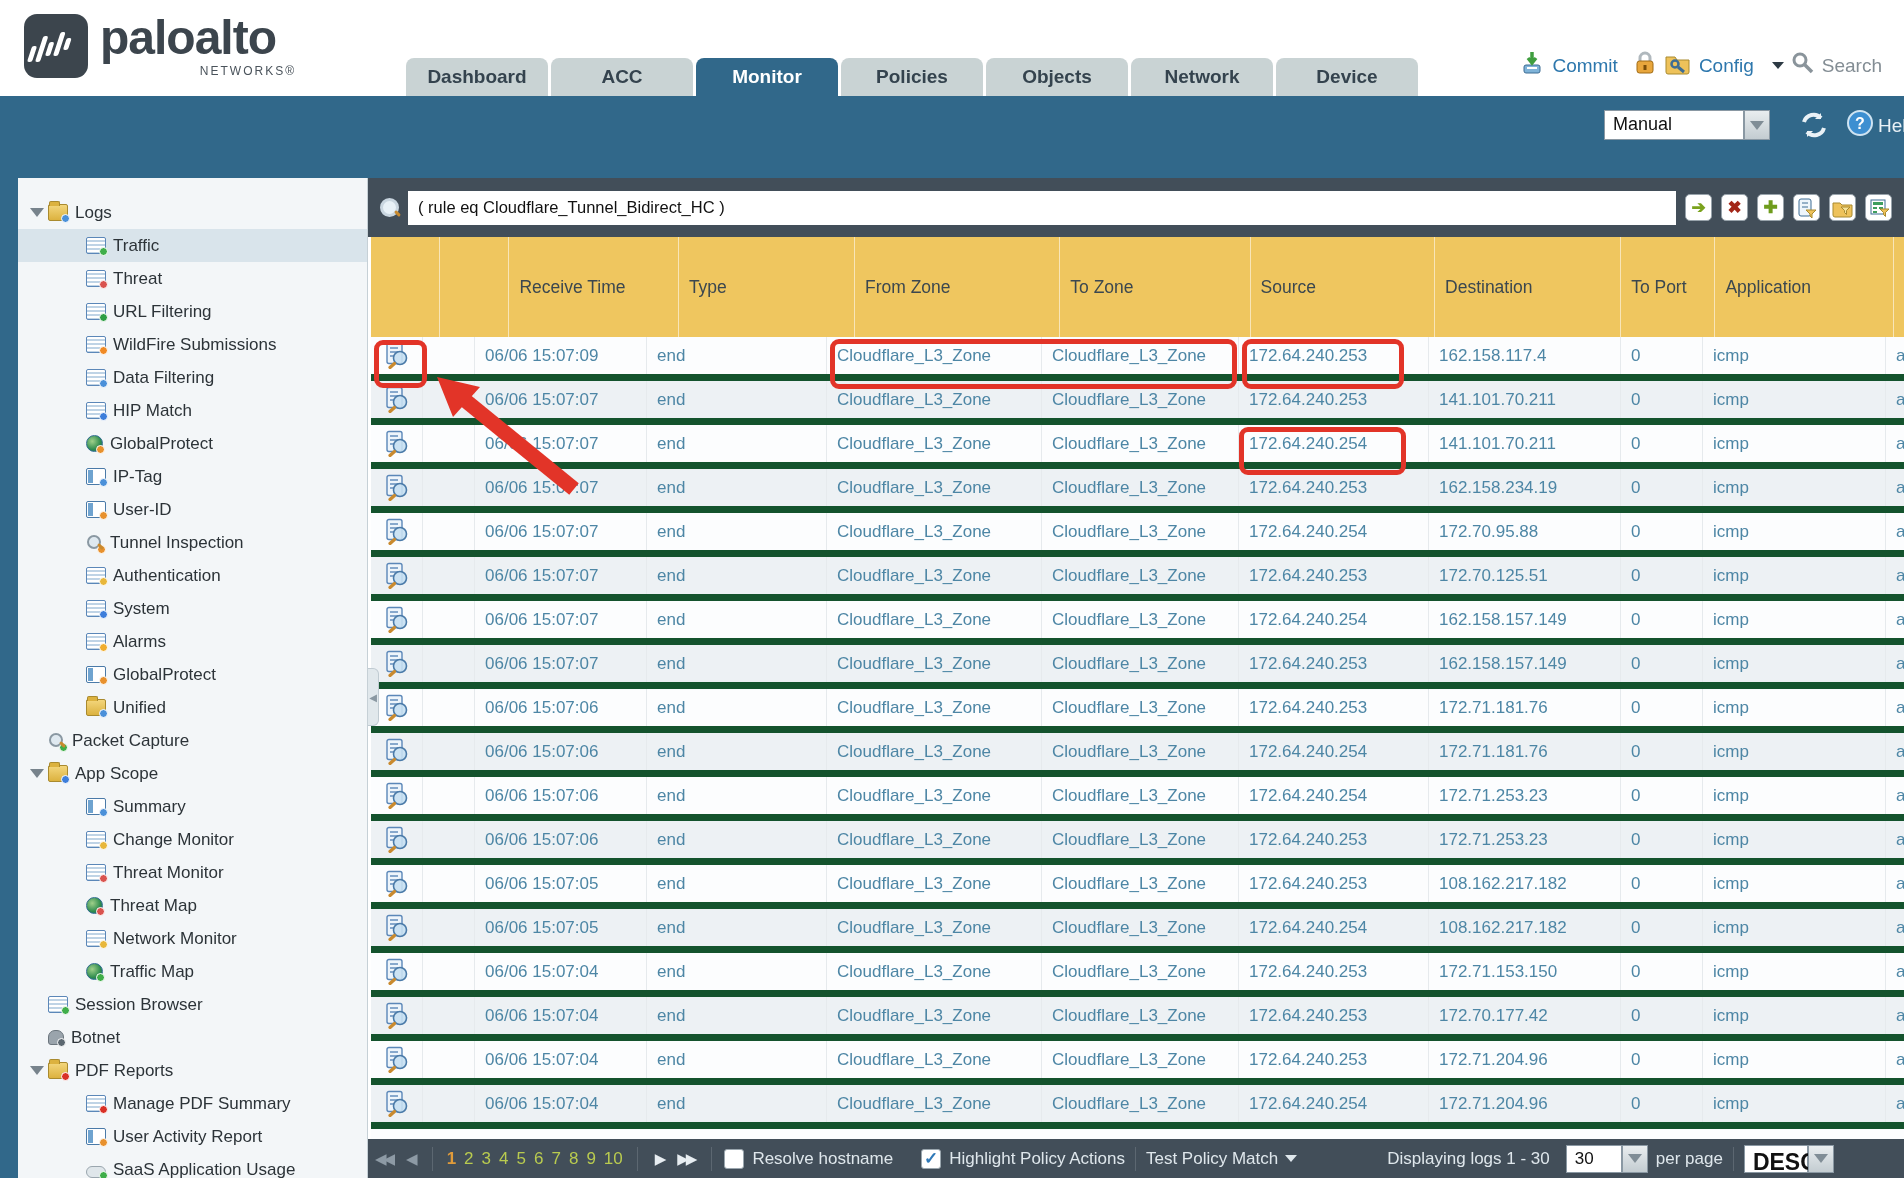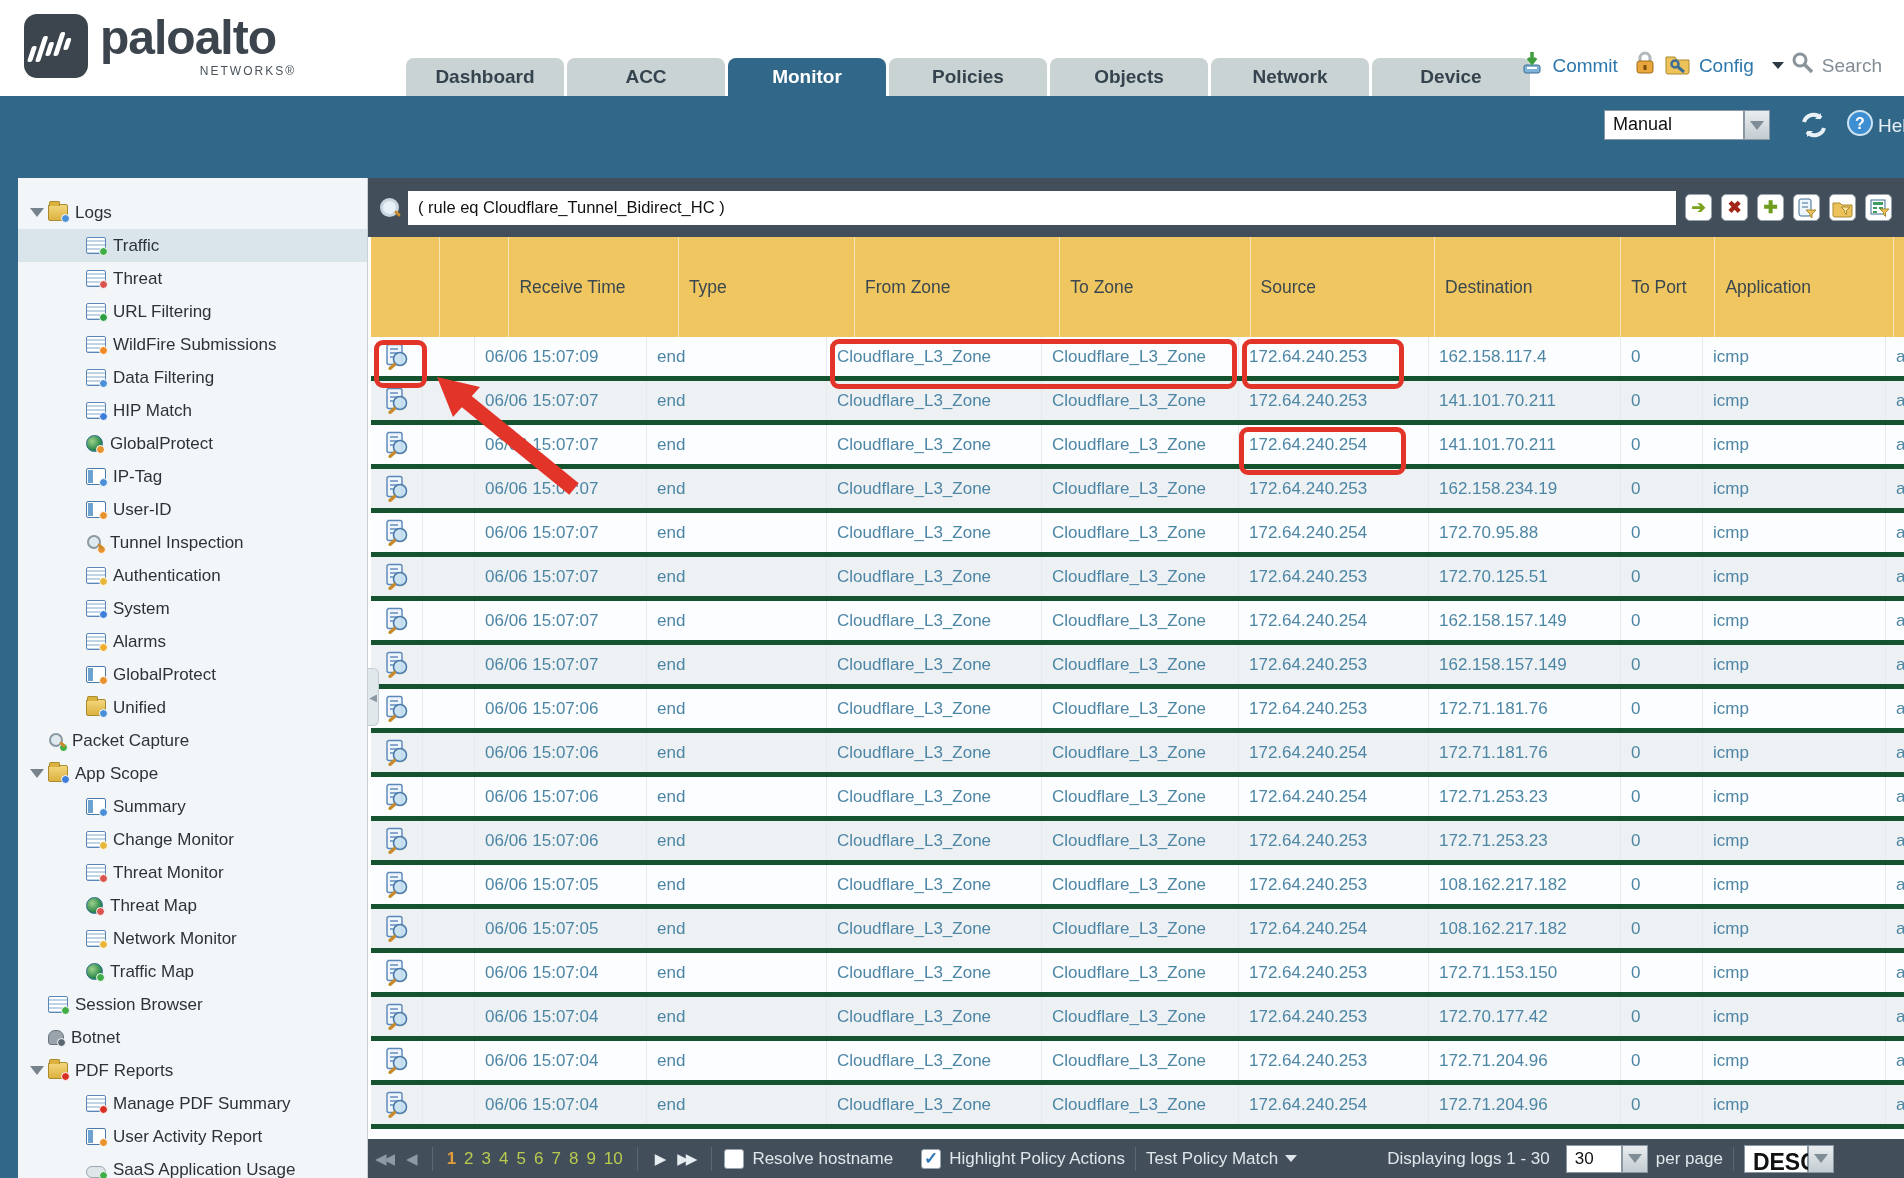--- a/index.html
+++ b/index.html
@@ -10,21 +10,21 @@
   html,body{margin:0;padding:0;}
   body{width:1904px;height:1178px;position:relative;overflow:hidden;
        background:var(--teal);font-family:"Liberation Sans",sans-serif;}
 
   
   #hdr{position:absolute;left:0;top:0;width:1904px;height:96px;background:#fff;}
   #logo-box{position:absolute;left:24px;top:14px;width:64px;height:64px;background:#3c454d;border-radius:13px;}
   #brand{position:absolute;left:100px;top:10px;font-size:48px;font-weight:bold;color:#3c454d;letter-spacing:-1px;}
   #brand-sub{position:absolute;left:100px;top:64px;width:196px;text-align:right;font-size:12px;letter-spacing:2px;color:#4a535b;}
   #tabs{position:absolute;left:406px;bottom:0;display:flex;gap:3px;}
-  .tab{width:158px;height:38px;line-height:38px;text-align:center;font-size:19px;font-weight:bold;
+  .tab{width:142px;height:38px;line-height:38px;text-align:center;font-size:19px;font-weight:bold;
        color:#34434e;background:var(--tabgray);border-radius:8px 8px 0 0;cursor:pointer;}
   .tab.active{background:var(--teal);color:#fff;}
   #utils{position:absolute;right:14px;top:50px;display:flex;align-items:center;gap:7px;font-size:19px;color:#2d77ad;}
   #utils .lbl{margin-right:8px;}
   #utils .gray{color:#838d94;}
   .caret{display:inline-block;width:0;height:0;border-left:6px solid transparent;border-right:6px solid transparent;border-top:7px solid #2d3a44;margin-left:3px;}
 
   
   #band{position:absolute;left:0;top:96px;width:1904px;height:82px;background:var(--teal);}
   .selbox{height:30px;background:#fff;border:1px solid #8a98a3;font-size:18px;color:#111;
@@ -70,21 +70,21 @@
   #fbtns{display:flex;gap:9px;margin-left:9px;}
   .fbtn{width:27px;height:27px;border-radius:5px;background:#fff;border:1px solid #98a3ab;
         display:flex;align-items:center;justify-content:center;font-size:17px;font-weight:bold;cursor:pointer;}
 
   
   #grid-header{position:absolute;left:3px;right:0;top:59px;height:100px;background:var(--gold);display:flex;gap:24px;}
   .hcell{display:flex;align-items:center;font-size:17.5px;color:#3b474f;padding-left:10px;
          border-left:1.5px solid rgba(255,255,255,.55);overflow:hidden;white-space:nowrap;cursor:pointer;}
   .hcell:first-child{border-left:none;}
   #grid-body{position:absolute;left:3px;right:0;top:159px;bottom:39px;overflow:hidden;background:#fff;}
-  .grow{display:flex;height:44px;border-bottom:5px solid #14532d;}
+  .grow{display:flex;height:44px;border-bottom:7px solid #14532d;}
   .grow.odd{background:#fcfdfe;} .grow.even{background:#edf1f4;}
   .gcell{display:flex;align-items:center;font-size:17px;color:var(--link);padding-left:10px;
          border-left:1px solid #e6eaed;overflow:hidden;white-space:nowrap;}
   .gcell:first-child{border-left:none;justify-content:center;padding-left:0;}
 
   
   #footerbar{position:absolute;left:0;right:0;bottom:0;height:39px;background:var(--bar);
              display:flex;align-items:center;color:#dfe7ec;font-size:17px;}
   .vd{width:1px;height:24px;background:#5c6771;margin:0 10px;}
   .pgarrow{font-size:15px;letter-spacing:-3px;margin:0 7px;cursor:pointer;}

